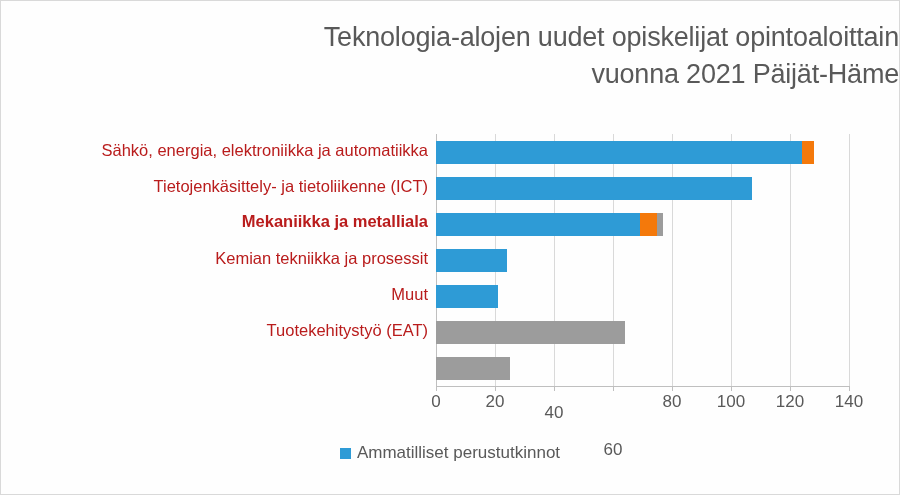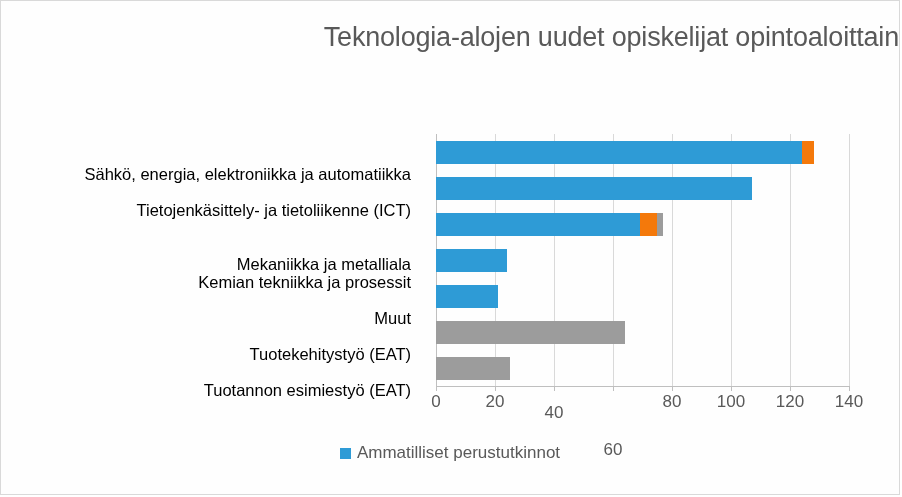--- a/index.html
+++ b/index.html
@@ -65,25 +65,24 @@
   .seg-blue{background:#2e9bd6;}
   .seg-orange{background:#f4790b;}
   .seg-gray{background:#9c9c9c;}
   
   .cat-label{
     position:absolute;
     right:0;
     width:420px;
     text-align:right;
     font-size:16.5px;
-    color:#000000;
+    color:#b91c1c;
     white-space:nowrap;
-    padding-right:25px;
+    padding-right:8px;
     box-sizing:border-box;
-    margin-top:24px;
   }
   #cat-labels{
     position:absolute;
     left:0;top:133px;
     width:435px;height:252px;
   }
   
   #x-axis{
     position:absolute;
     left:435px;top:385px;
@@ -131,30 +130,29 @@
     font-size:17px;
     color:#595959;
     white-space:nowrap;
   }
 </style>
 </head>
 <body>
 
 <div id="chart-frame">
 
-  <div id="chart-title"><span>Teknologia-alojen uudet opiskelijat opintoaloittain</span><br></div>
+  <div id="chart-title"><span>Teknologia-alojen uudet opiskelijat opintoaloittain</span><br><span>vuonna 2021 Päijät-Häme</span></div>
 
   <div id="cat-labels">
       <div class="cat-label" style="top: 7px;">Sähkö, energia, elektroniikka ja automatiikka</div>
       <div class="cat-label" style="top: 43px;">Tietojenkäsittely- ja tietoliikenne (ICT)</div>
-      <div class="cat-label" style="top: 97px;">Mekaniikka ja metalliala</div>
+      <div class="cat-label" style="top: 78px; font-weight: bold;">Mekaniikka ja metalliala</div>
       <div class="cat-label" style="top: 115px;">Kemian tekniikka ja prosessit</div>
       <div class="cat-label" style="top: 151px;">Muut</div>
       <div class="cat-label" style="top: 187px;">Tuotekehitystyö (EAT)</div>
-      <div class="cat-label" style="top: 223px;">Tuotannon esimiestyö (EAT)</div>
     </div>
 
   <div id="plot-area">
       <div class="gridline" style="left: 0px;"></div>
       <div class="gridline" style="left: 59px;"></div>
       <div class="gridline" style="left: 118px;"></div>
       <div class="gridline" style="left: 177px;"></div>
       <div class="gridline" style="left: 236px;"></div>
       <div class="gridline" style="left: 295px;"></div>
       <div class="gridline" style="left: 354px;"></div>

